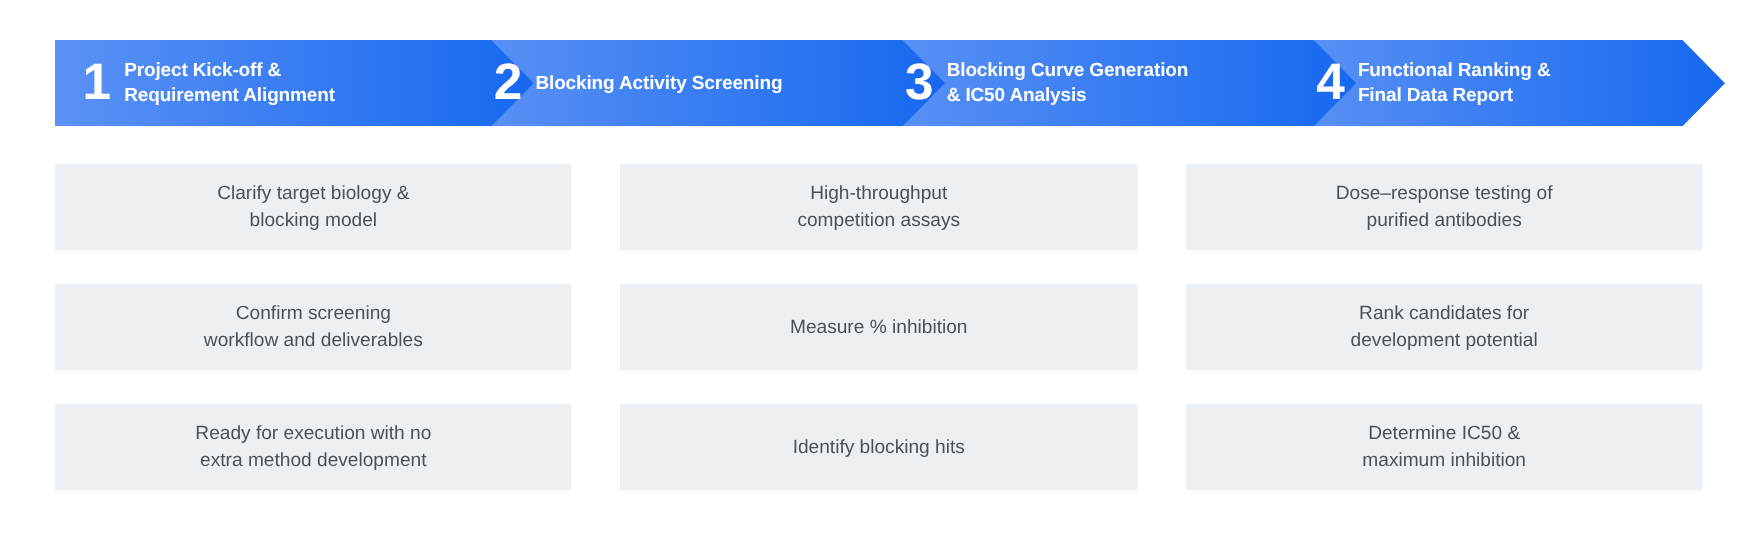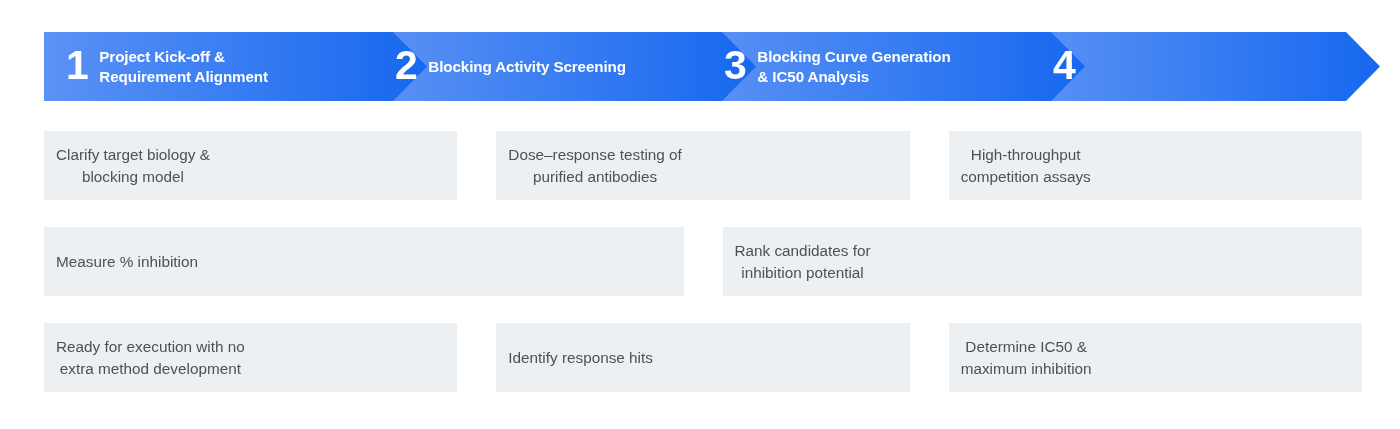--- a/index.html
+++ b/index.html
@@ -86,20 +86,21 @@
     margin-bottom: 27px;
   }
   .grid-row:last-child { margin-bottom: 4px; }
 
   .cell {
     flex: 1 1 0;
     height: 69px;
     background: #ecf0f3;
     display: flex;
     align-items: center;
+    justify-content: center;
     text-align: center;
     box-sizing: border-box;
     padding: 4px 12px;
   }
   .cell-text {
     color: #4b5257;
     font-size: 15.3px;
     line-height: 1.42;
     white-space: pre-line;
   }
@@ -154,59 +155,65 @@
       </div>
 
       <div class="step-label" style="left:680px; width:310px;">
         <span class="step-num">3</span>
         <span class="step-title">Blocking Curve Generation
 &amp; IC50 Analysis</span>
       </div>
 
       <div class="step-label" style="left:1009px; width:300px;">
         <span class="step-num">4</span>
+        <span class="step-title">Functional Ranking &amp;
+Final Data Report</span>
       </div>
 
     </div>
   </div>
 
   <div class="grid">
 
     <div class="grid-row">
       <div class="cell">
         <span class="cell-text">Clarify target biology &amp;
 blocking model</span>
       </div>
       <div class="cell">
+        <span class="cell-text">High-throughput
+competition assays</span>
+      </div>
+      <div class="cell">
         <span class="cell-text">Dose–response testing of
 purified antibodies</span>
       </div>
-      <div class="cell">
-        <span class="cell-text">High-throughput
-competition assays</span>
-      </div>
     </div>
 
     <div class="grid-row">
       <div class="cell">
+        <span class="cell-text">Confirm screening
+workflow and deliverables</span>
+      </div>
+      <div class="cell">
         <span class="cell-text">Measure % inhibition</span>
       </div>
       <div class="cell">
         <span class="cell-text">Rank candidates for
-inhibition potential</span>
+development potential</span>
       </div>
     </div>
 
     <div class="grid-row">
       <div class="cell">
         <span class="cell-text">Ready for execution with no
 extra method development</span>
       </div>
       <div class="cell">
-        <span class="cell-text">Identify response hits</span>
+        <span class="cell-text">Identify blocking hits</span>
       </div>
       <div class="cell">
         <span class="cell-text">Determine IC50 &amp;
 maximum inhibition</span>
       </div>
     </div>
 
   </div>
 
 </div>

